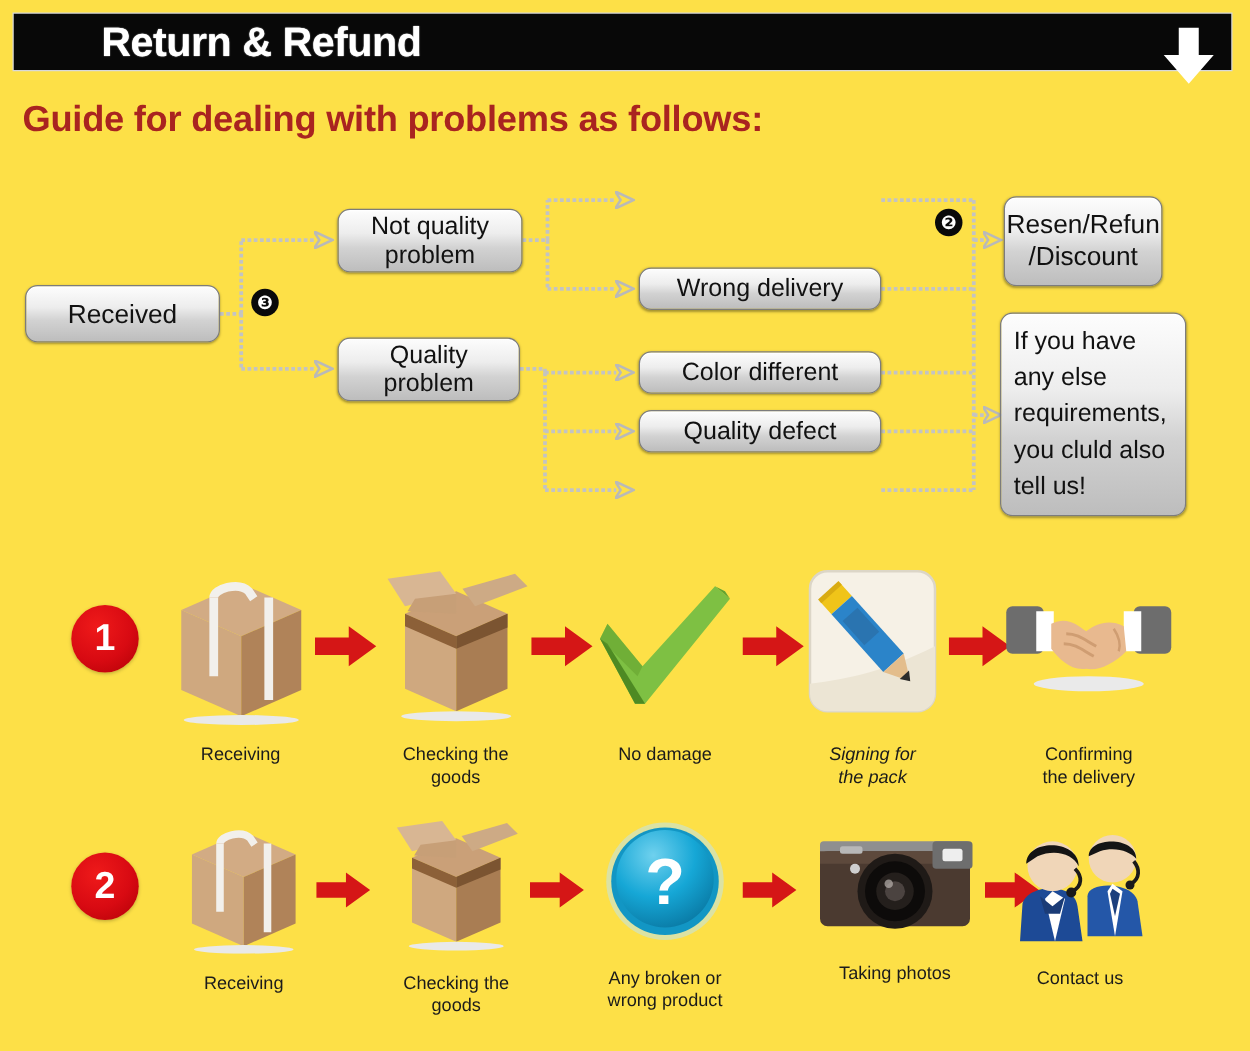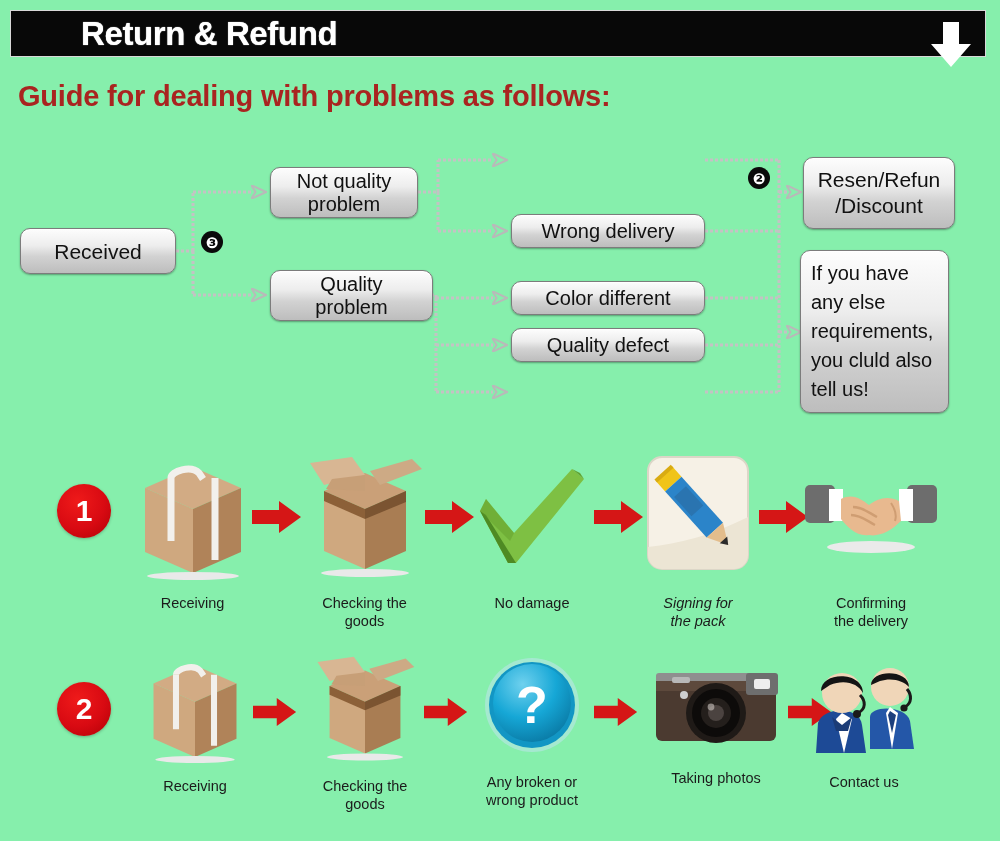--- a/index.html
+++ b/index.html
@@ -4,21 +4,21 @@
 <title>Return &amp; Refund</title>
 <style>
   html,body{margin:0;padding:0;}
   body{
     width:1000px;height:841px;
     background:#ffffff;
     font-family:"Liberation Sans","DejaVu Sans",sans-serif;
     overflow:hidden;
     position:relative;
   }
-  #page{position:relative;width:1000px;height:841px;background:#86efac;}
+  #page{position:relative;width:1000px;height:841px;background:#fde047;}
 
   
   .header-bar{
     position:absolute;left:11px;top:11px;width:974px;height:45px;
     background:#080808;
     box-shadow:0 0 0 1px #d8d8d8;
   }
   .header-title{
     position:absolute;left:70px;top:7px;
     color:#ffffff;font-size:33px;font-weight:bold;
@@ -55,31 +55,31 @@
     text-align:center;
     color:#111;
     font-size:20px;
     line-height:23px;
     box-sizing:border-box;
     padding:2px 6px;
   }
 
   .node-received{left:20px;top:228px;width:156px;height:46px;font-size:21px;}
   .node-notquality{left:270px;top:167px;width:148px;height:51px;}
-  .node-quality{left:270px;top:270px;width:163px;height:51px;}
+  .node-quality{left:270px;top:270px;width:146px;height:51px;}
 
   .node-mid{left:511px;top:0;width:194px;height:34px;font-size:20px;}
   .node-notfit{top:143px;}
   .node-wrongdelivery{top:214px;}
   .node-colordifferent{top:281px;}
   .node-qualitydefect{top:328px;}
   .node-damage{top:375px;}
 
   .node-resend{
-    left:803px;top:157px;width:152px;height:72px;
+    left:803px;top:157px;width:127px;height:72px;
     font-size:21px;line-height:26px;
   }
   .node-ifyou{
     left:800px;top:250px;width:149px;height:163px;
     font-size:20px;line-height:29px;
     justify-content:flex-start;align-items:center;
     text-align:left;padding:4px 0 4px 10px;
   }
 
   .badge-num{

